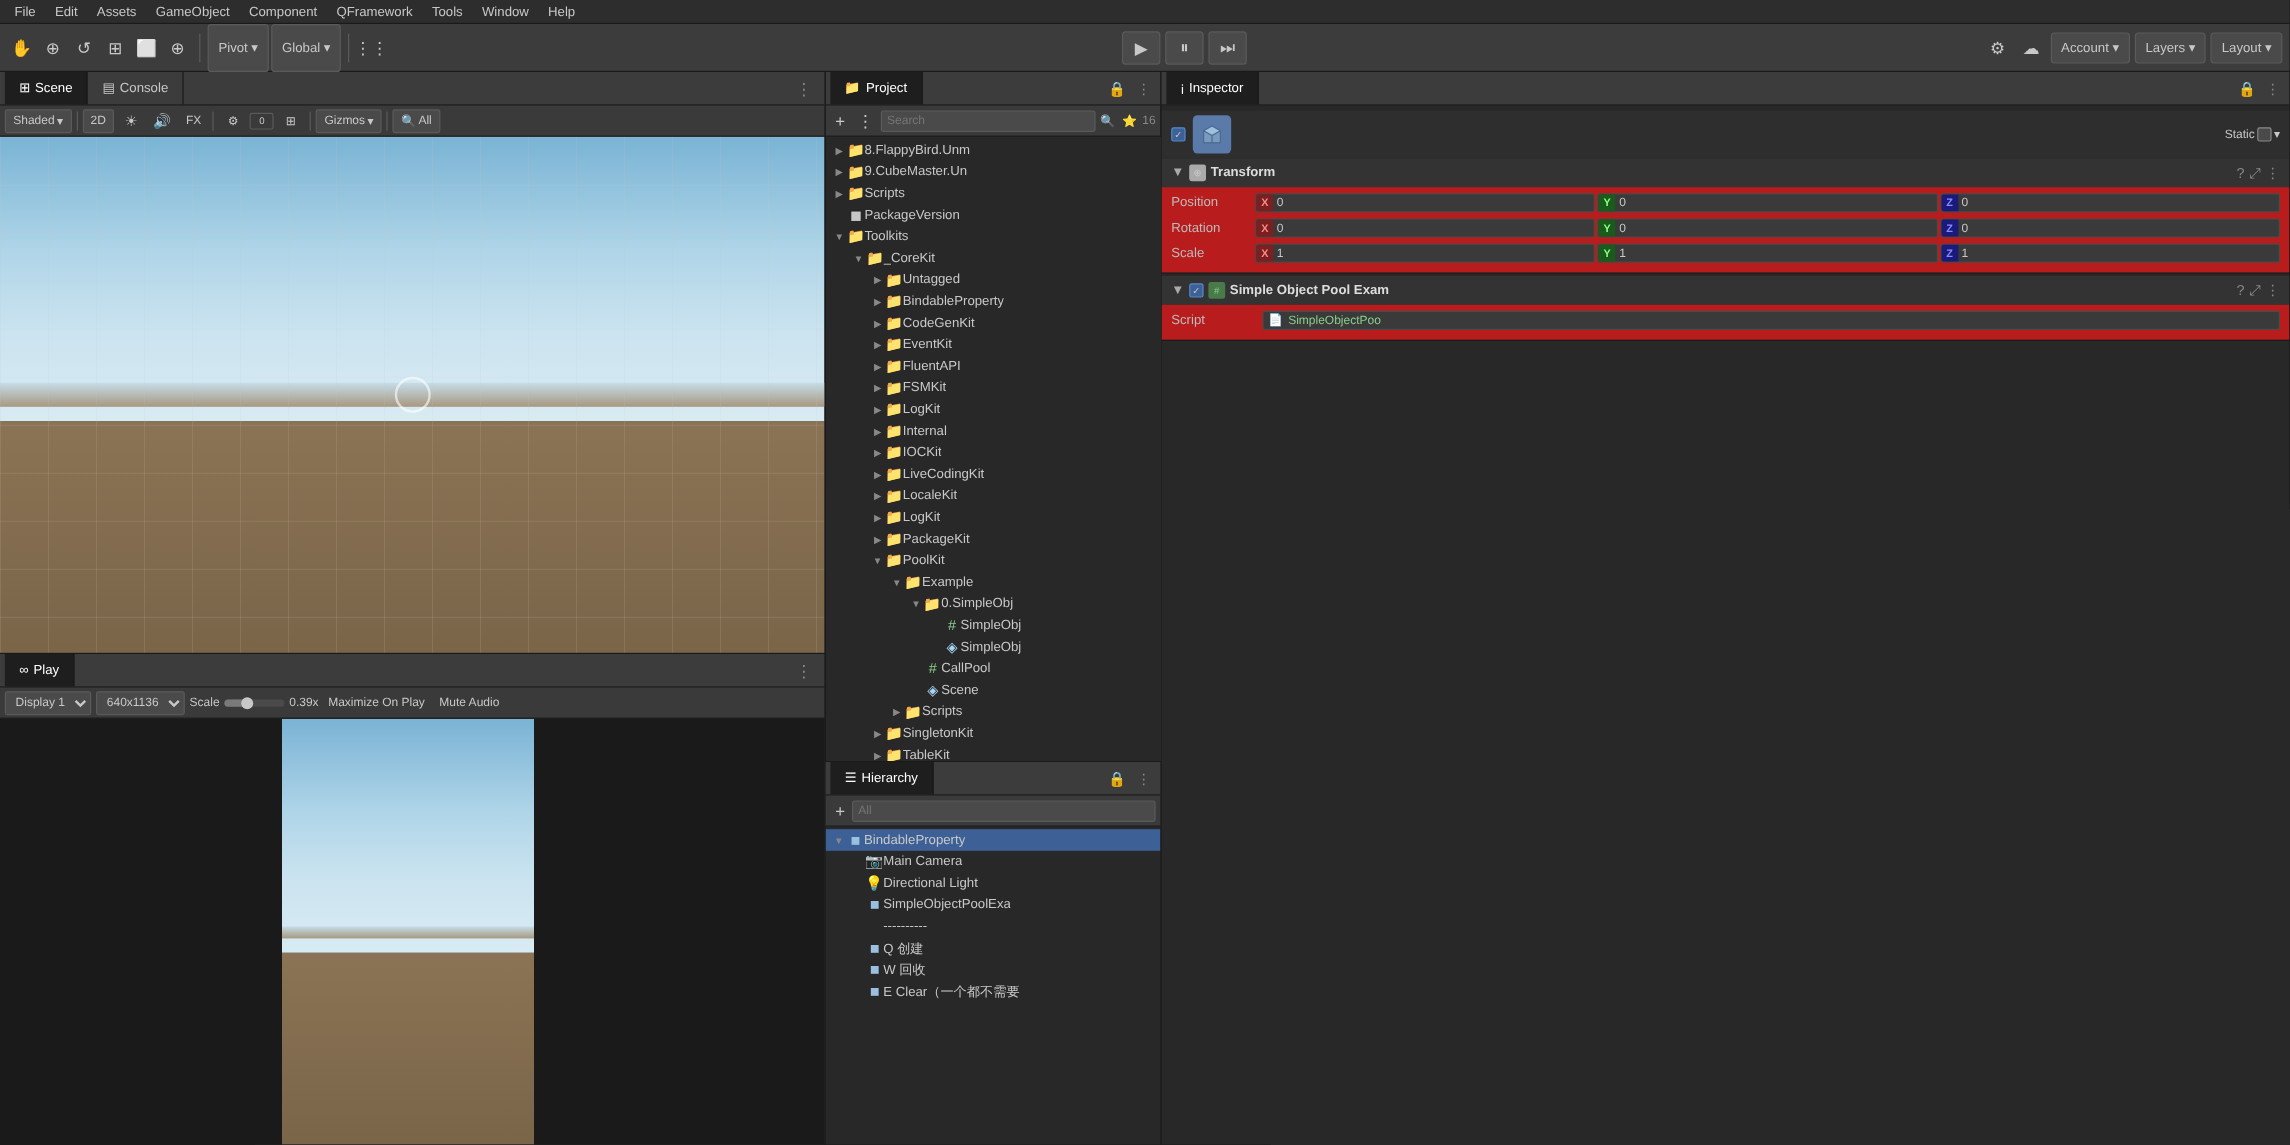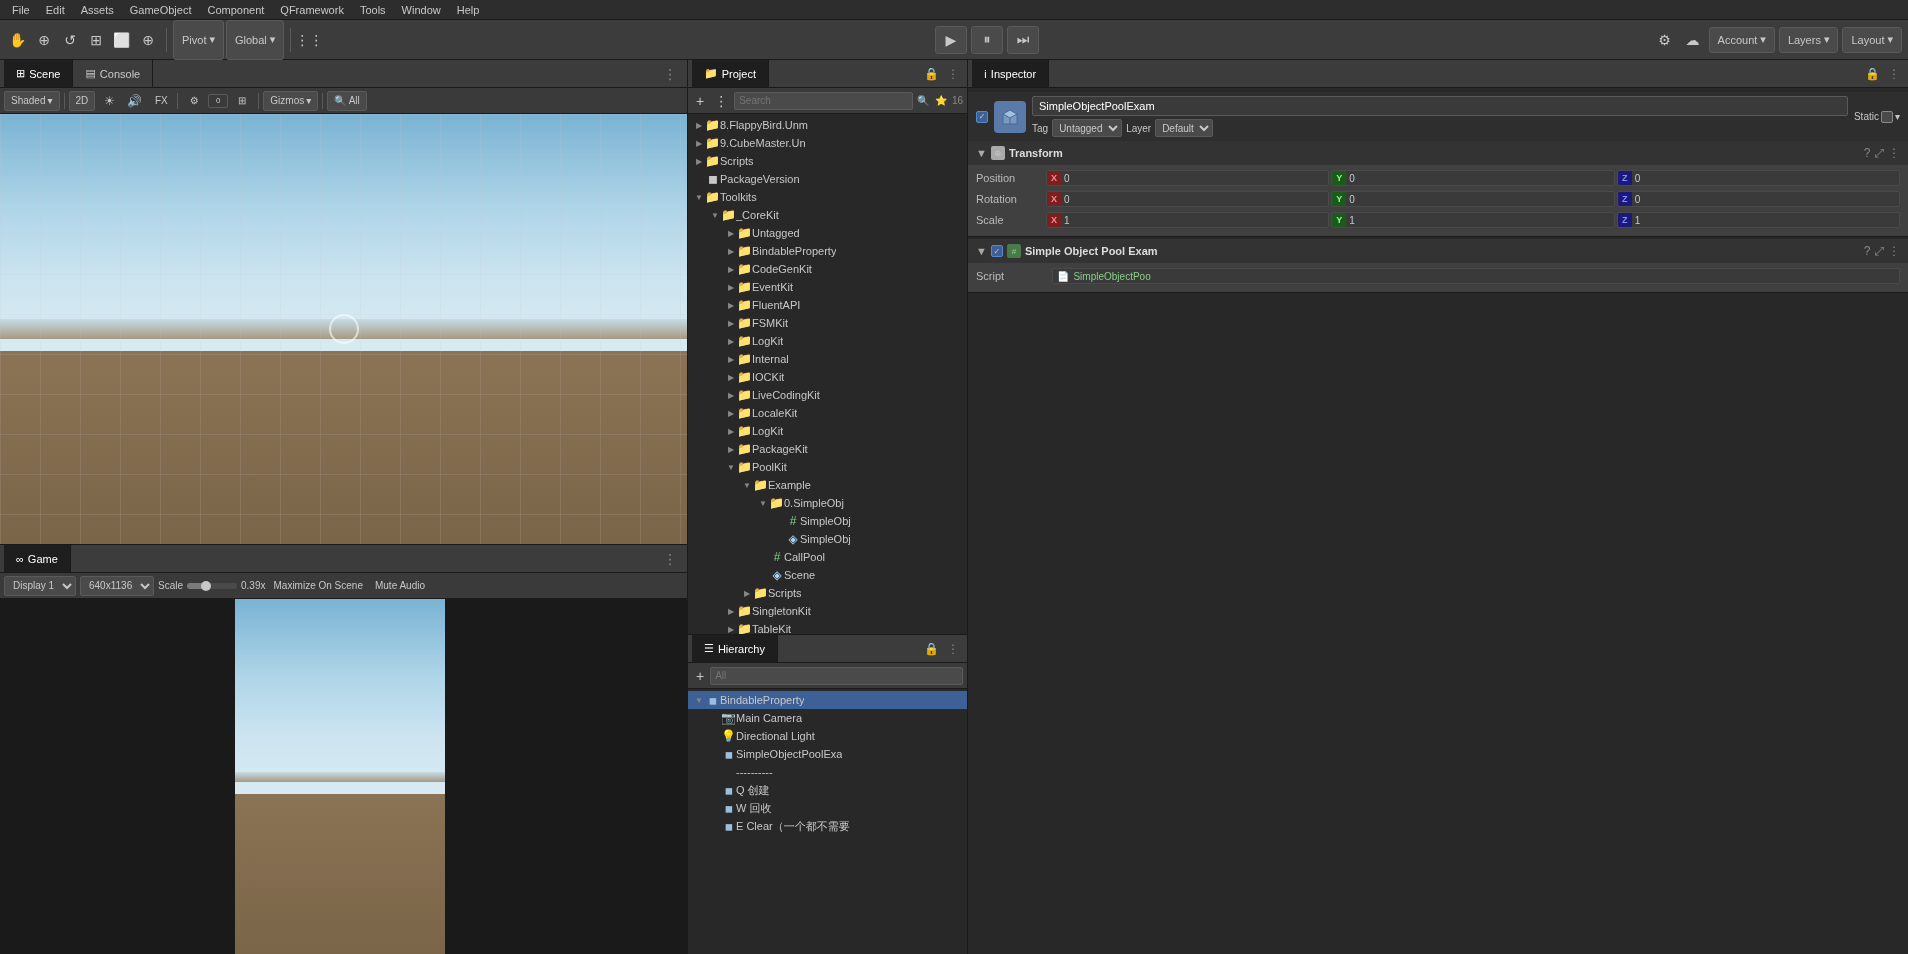--- a/index.html
+++ b/index.html
@@ -449,21 +449,21 @@
       background: #333;
       cursor: pointer;
       gap: 4px;
       height: 24px;
     }
     .component-title { font-weight: bold; font-size: 11px; color: #ddd; }
     .component-settings { margin-left: auto; display: flex; gap: 4px; color: #888; font-size: 12px; }
 
     .component-content {
       padding: 4px 8px;
-      background: #404040;
+      background: #b91c1c;
     }
     .transform-row {
       display: flex;
       align-items: center;
       margin-bottom: 3px;
       height: 18px;
     }
     .transform-label {
       width: 70px;
       font-size: 11px;
@@ -707,38 +707,38 @@
           <div class="scene-grid"></div>
           <div class="scene-circle"></div>
         </div>
       </div>
     </div>
 
     <div class="game-panel">
       <div class="tab-bar">
         <div class="tab active">
           <span>∞</span>
-          <span>Game</span>
+          <span>Play</span>
         </div>
         <div class="tab-more">⋮</div>
       </div>
       <div class="game-toolbar">
         <select>
           <option>Display 1</option>
         </select>
         <select>
           <option>640x1136</option>
         </select>
         <span style="font-size:10px;">Scale</span>
         <div style="width:50px;height:6px;background:#4a4a4a;border-radius:3px;position:relative;cursor:pointer;">
           <div style="width:20px;height:6px;background:#7a7a7a;border-radius:3px;position:absolute;left:0;"></div>
           <div style="width:10px;height:10px;background:#c8c8c8;border-radius:50%;position:absolute;top:-2px;left:14px;"></div>
         </div>
         <span style="font-size:10px;">0.39x</span>
-        <span style="font-size:10px;cursor:pointer;padding:0 4px;">Maximize On Scene</span>
+        <span style="font-size:10px;cursor:pointer;padding:0 4px;">Maximize On Play</span>
         <span style="font-size:10px;cursor:pointer;padding:0 4px;">Mute Audio</span>
       </div>
       <div class="game-view">
         <div class="game-view-left"></div>
         <div class="game-view-center">
           <div class="game-sky-c"></div>
           <div class="game-ground-c"></div>
           <div class="game-horizon-c"></div>
         </div>
         <div class="game-view-right"></div>
@@ -1065,33 +1065,20 @@
     <div class="inspector-body">
 
       <div class="inspector-obj-header">
         <div class="checkbox-inline checkbox-checked">✓</div>
         <div class="obj-cube">
           <svg width="20" height="20" viewBox="0 0 20 20">
             <rect x="3" y="7" width="14" height="10" fill="#7a9abf" stroke="#4a6a8f" stroke-width="1"></rect>
             <polygon points="3,7 10,3 17,7 10,11" fill="#a0bfdf" stroke="#4a6a8f" stroke-width="1"></polygon>
             <line x1="10" y1="11" x2="10" y2="17" stroke="#4a6a8f" stroke-width="1"></line>
           </svg>
-        </div>
-        <div class="obj-name-box">
-          <input class="obj-name" type="text" value="SimpleObjectPoolExam" style="">
-          <div class="obj-tag-layer">
-            <span>Tag</span>
-            <select class="tag-select">
-              <option>Untagged</option>
-            </select>
-            <span>Layer</span>
-            <select class="tag-select">
-              <option>Default</option>
-            </select>
-          </div>
         </div>
         <div class="static-badge">
           <span>Static</span>
           <div class="checkbox-inline"></div>
           <span style="cursor:pointer;">▾</span>
         </div>
       </div>
 
       <div class="component-section">
         <div class="component-header">

